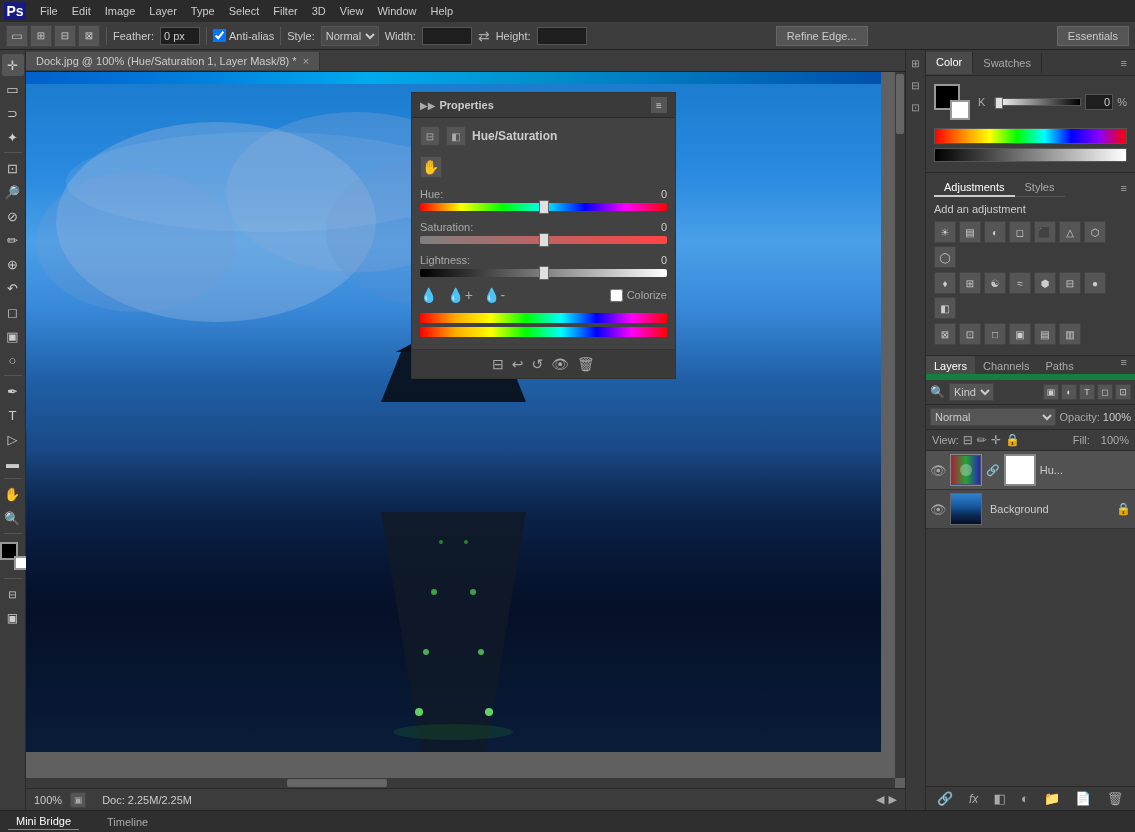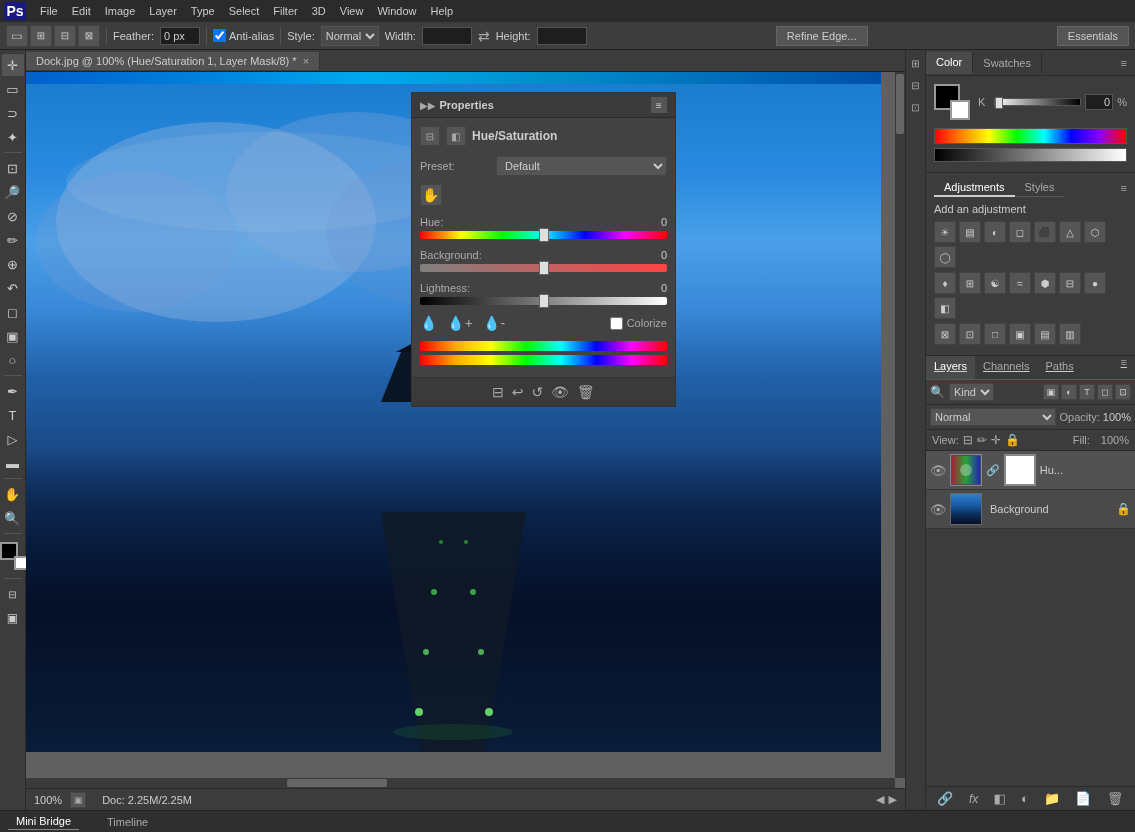--- a/index.html
+++ b/index.html
@@ -97,21 +97,21 @@
     .adj-header { display: flex; align-items: center; justify-content: space-between; margin-bottom: 6px; }
     .adj-menu { color: #aaa; cursor: pointer; }
     .adj-tab { padding: 2px 10px; font-size: 11px; color: #aaa; cursor: pointer; border-bottom: 1px solid #555; }
     .adj-tab.active { color: #fff; border-bottom: 2px solid #ccc; }
     .adj-label { color: #ccc; font-size: 11px; margin-bottom: 6px; }
     .adj-icons-row { display: flex; gap: 3px; margin-bottom: 4px; flex-wrap: wrap; }
     .adj-icon { width: 22px; height: 22px; background: #555; border: 1px solid #444; display: flex; align-items: center; justify-content: center; font-size: 10px; color: #ccc; cursor: pointer; border-radius: 1px; }
 
     
     .layers-panel { flex: 1; border-top: 1px solid #2a2a2a; display: flex; flex-direction: column; overflow: hidden; }
-    .layers-tabs { display: flex; background: #3a3a3a; border-bottom: 1px solid #15803d; height: 24px; text-decoration: underline; }
+    .layers-tabs { display: flex; background: #3a3a3a; border-bottom: 6px solid #15803d; height: 24px; }
     .layers-tab { padding: 4px 8px; font-size: 11px; color: #aaa; cursor: pointer; }
     .layers-tab.active { color: #fff; background: #4a4a4a; }
     .layers-menu { margin-left: auto; padding: 0 8px; color: #aaa; cursor: pointer; }
     .layers-search { display: flex; align-items: center; padding: 3px 4px; gap: 4px; border-bottom: 1px solid #2a2a2a; }
     .search-icon { color: #aaa; font-size: 12px; }
     .search-select { background: #555; border: 1px solid #444; color: #ccc; height: 18px; font-size: 11px; }
     .layers-options { display: flex; align-items: center; gap: 4px; padding: 3px 4px; border-bottom: 1px solid #2a2a2a; }
     .blend-select { background: #555; border: 1px solid #444; color: #ccc; height: 18px; font-size: 11px; flex: 1; }
     .opacity-row { display: flex; align-items: center; gap: 3px; }
     .opacity-label { font-size: 11px; color: #aaa; }
@@ -287,44 +287,38 @@
         </div>
 
         <div class="prop-section">
 
           <div class="prop-title-row">
             <div style="width:20px;height:20px;background:#555;border:1px solid #444;display:flex;align-items:center;justify-content:center;font-size:10px;color:#aaa;">⊟</div>
             <div style="width:20px;height:20px;background:#555;border:1px solid #444;display:flex;align-items:center;justify-content:center;font-size:10px;color:#aaa;">◧</div>
             <span class="prop-title-label">Hue/Saturation</span>
           </div>
 
-          <div class="prop-row">
-            <span class="prop-label">Preset:</span>
-            <select class="prop-select">
-              <option>Default</option>
-            </select>
-          </div>
 
           <div style="display:flex;align-items:center;gap:4px;margin-bottom:10px;">
             <div style="width:22px;height:22px;background:#555;border:1px solid #444;display:flex;align-items:center;justify-content:center;font-size:14px;color:#ccc;cursor:pointer;">✋</div>
           </div>
 
           <div class="prop-slider-row">
             <div class="prop-slider-header">
               <span class="prop-slider-label">Hue:</span>
               <span class="prop-slider-value">0</span>
             </div>
             <div class="prop-slider-track hue-track" style="position:relative;">
               <div class="slider-thumb" style="left:50%;"></div>
             </div>
           </div>
 
           <div class="prop-slider-row">
             <div class="prop-slider-header">
-              <span class="prop-slider-label">Background:</span>
+              <span class="prop-slider-label">Saturation:</span>
               <span class="prop-slider-value">0</span>
             </div>
             <div class="prop-slider-track sat-track" style="position:relative;">
               <div class="slider-thumb" style="left:50%;"></div>
             </div>
           </div>
 
           <div class="prop-slider-row">
             <div class="prop-slider-header">
               <span class="prop-slider-label">Lightness:</span>

